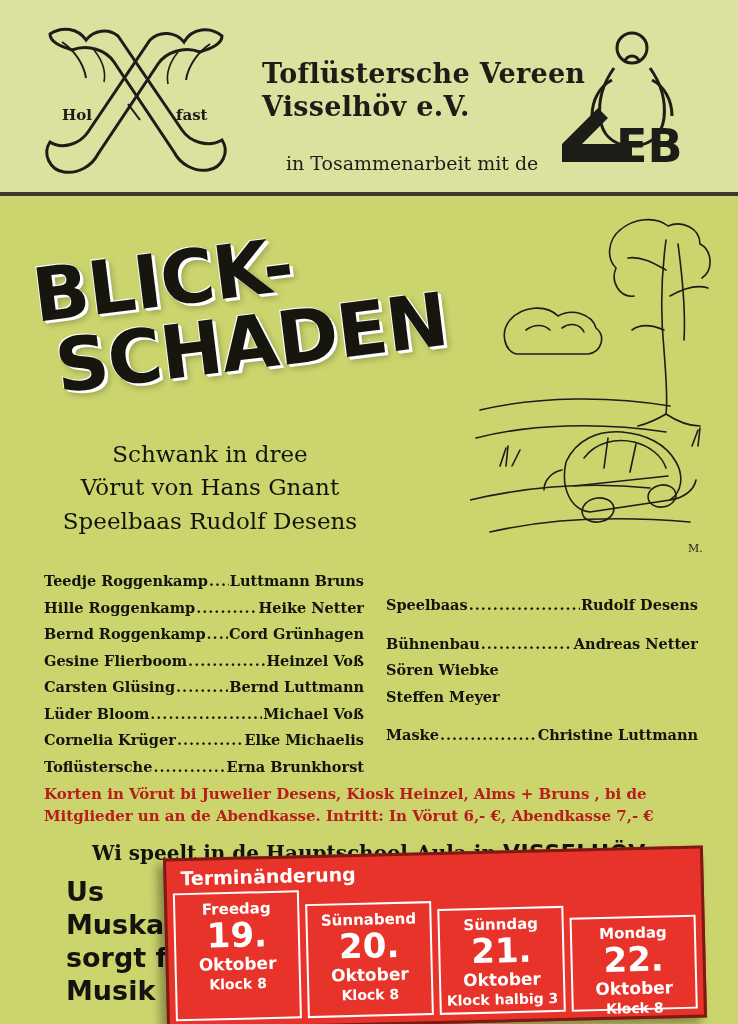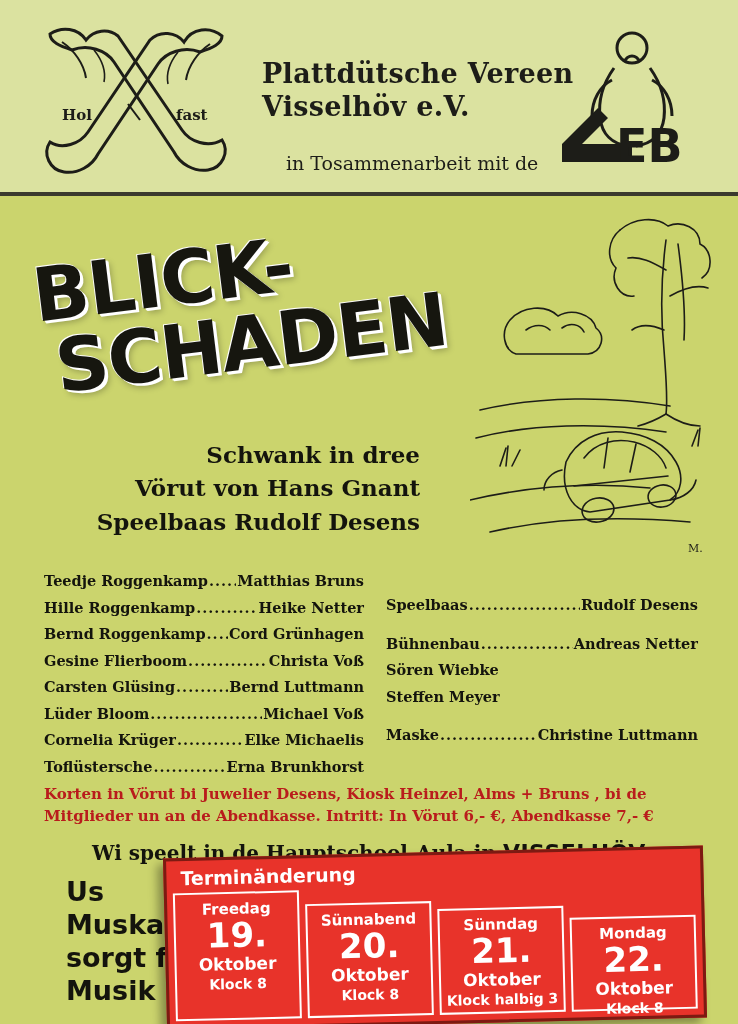--- a/index.html
+++ b/index.html
@@ -89,23 +89,23 @@
       4px 5px 6px rgba(0,0,0,0.25);
   }
   .title-line.l2 { margin-left: 14px; }
 
   
   .subtitle {
     position: absolute;
     left: 0;
     top: 438px;
     width: 420px;
-    text-align: right;
-    font-family: "DejaVu Serif", serif;
-    font-weight: bold;
+    text-align: center;
+    font-family: "DejaVu Serif", serif;
+    font-weight: normal;
     font-size: 23px;
     line-height: 1.45;
     color: #14140d;
   }
   .subtitle div { padding-right: 0; }
 
   
   .drawing {
     position: absolute;
     right: 8px;
@@ -258,21 +258,21 @@
           <path d="M62 30 C70 40, 74 52, 72 62" stroke-width="1.6"></path>
           <path d="M146 32 C138 42, 134 54, 136 64" stroke-width="1.6"></path>
           <path d="M96 84 l12 16" stroke-width="2"></path>
         </g>
         <text x="30" y="100" font-family="DejaVu Serif, serif" font-size="15" font-weight="bold" fill="#1d1d18">Hol</text>
         <text x="144" y="100" font-family="DejaVu Serif, serif" font-size="15" font-weight="bold" fill="#1d1d18">fast</text>
       </svg>
     </div>
 
     <div class="assoc-name">
-      <div>Plattdütsche Vereen</div>
+      <div>Toflüstersche Vereen</div>
       <div>Visselhöv e.V.</div>
     </div>
 
     <div class="assoc-sub">in Tosammenarbeit mit de</div>
 
     <div class="leb-logo">
       <svg width="160" height="160" viewBox="0 0 160 160">
         <g fill="none" stroke="#1d1d18" stroke-width="3">
           <circle cx="78" cy="26" r="15"></circle>
           <path d="M60 46 C50 60, 44 78, 46 96 C48 112, 58 122, 74 124"></path>
@@ -337,36 +337,36 @@
   <div class="subtitle">
     <div>Schwank in dree</div>
     <div>Vörut von Hans Gnant</div>
     <div>Speelbaas Rudolf Desens</div>
   </div>
 
   <div class="cast">
     <div class="row">
       <span class="l">Teedje Roggenkamp</span>
       <span class="dots">.............................</span>
-      <span class="r">Matthias Bruns</span>
+      <span class="r">Luttmann Bruns</span>
     </div>
     <div class="row">
       <span class="l">Hille Roggenkamp</span>
       <span class="dots">.............................</span>
       <span class="r">Heike Netter</span>
     </div>
     <div class="row">
       <span class="l">Bernd Roggenkamp</span>
       <span class="dots">.............................</span>
       <span class="r">Cord Grünhagen</span>
     </div>
     <div class="row">
       <span class="l">Gesine Flierboom</span>
       <span class="dots">.............................</span>
-      <span class="r">Christa Voß</span>
+      <span class="r">Heinzel Voß</span>
     </div>
     <div class="row">
       <span class="l">Carsten Glüsing</span>
       <span class="dots">.............................</span>
       <span class="r">Bernd Luttmann</span>
     </div>
     <div class="row">
       <span class="l">Lüder Bloom</span>
       <span class="dots">.............................</span>
       <span class="r">Michael Voß</span>

